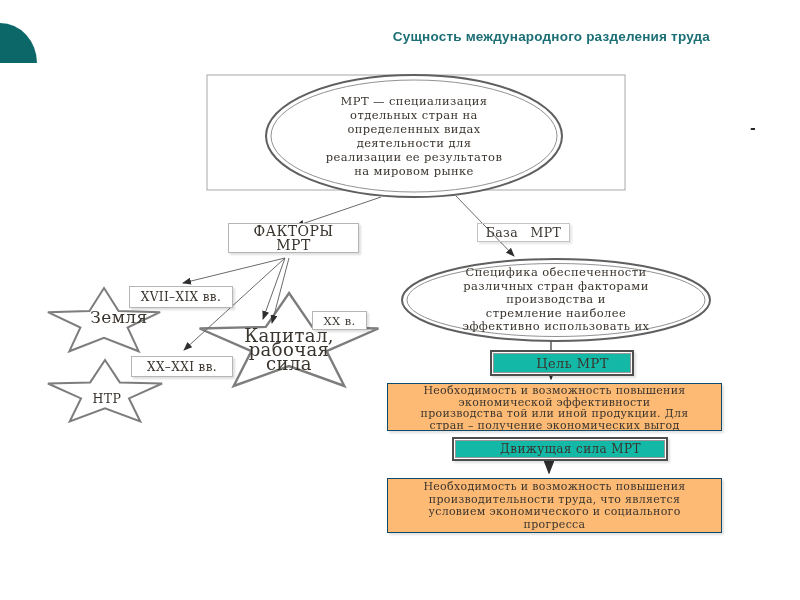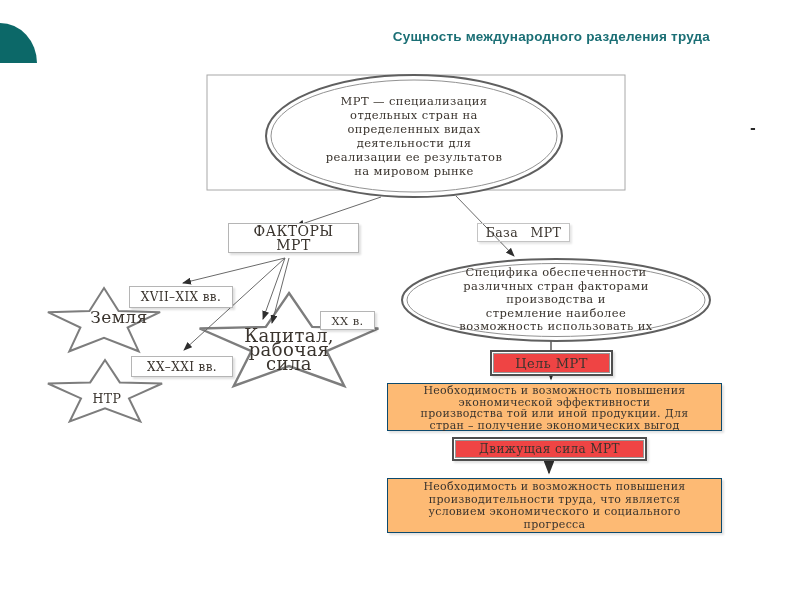--- a/index.html
+++ b/index.html
@@ -11,23 +11,23 @@
          font-family:Liberation Sans, sans-serif;font-weight:bold;font-size:13.5px;
          color:#1b6f75;letter-spacing:.2px;}
   .stray{position:absolute;left:750px;top:120px;font-weight:bold;font-size:14px;color:#2a2a2a;}
   svg.layer{position:absolute;left:0;top:0;}
   .lbl{position:absolute;color:#3a342e;font-weight:normal;text-align:center;
        white-space:pre-line;letter-spacing:.4px;}
   .boxed{border:1px solid #b5b5b5;background:#fff;box-shadow:2px 2px 2px rgba(0,0,0,.13);
          display:flex;align-items:center;justify-content:center;}
   .openbox{border:1px solid #c4c4c4;background:transparent;box-shadow:2px 2px 2px rgba(0,0,0,.10);
          display:flex;align-items:center;justify-content:center;margin-left:28px;}
-  .dblbox{border:2px solid #4e4e4e;background:#ef4444;
+  .dblbox{border:2px solid #4e4e4e;background:#14b8a6;
           box-shadow:inset 0 0 0 1px #fff,inset 0 0 0 2px #979797,2px 2px 2px rgba(0,0,0,.12);
-          display:flex;align-items:center;justify-content:center;}
+          display:flex;align-items:center;justify-content:center;padding-left:21px;}
   .para{border:1px solid #0c4a6e;background:#fdba74;box-shadow:2px 2px 2px rgba(0,0,0,.12);
         letter-spacing:.3px;}
 </style>
 </head>
 <body>
 
 <div class="slide">
 
   <div class="corner"></div>
 
@@ -73,34 +73,34 @@
 деятельности для
 реализации ее результатов
 на мировом рынке</div>
 
   <div class="lbl boxed" style="left:228px;top:223px;width:129px;height:28px;font-size:14px;line-height:14px;">ФАКТОРЫ
 МРТ</div>
 
   <div class="lbl openbox" style="left:449px;top:223px;width:91px;height:17px;font-size:12.5px;word-spacing:8px;">База МРТ</div>
 
   <div class="lbl boxed" style="left:129px;top:286px;width:102px;height:20px;font-size:12px;">XVII–XIX вв.</div>
-  <div class="lbl boxed" style="left:320px;top:311px;width:53px;height:17px;font-size:11.5px;">XX в.</div>
+  <div class="lbl boxed" style="left:312px;top:311px;width:53px;height:17px;font-size:11.5px;">XX в.</div>
   <div class="lbl boxed" style="left:131px;top:356px;width:100px;height:19px;font-size:12px;">XX–XXI вв.</div>
 
   <div class="lbl" style="left:84px;top:307px;width:70px;font-size:17px;">Земля</div>
   <div class="lbl" style="left:234px;top:329px;width:110px;font-size:18px;line-height:14px;">Капитал,
 рабочая
 сила</div>
   <div class="lbl" style="left:77px;top:379px;width:60px;font-size:12.5px;margin-top:12px;">НТР</div>
 
   <div class="lbl" style="left:436px;top:266px;width:240px;font-size:11.5px;line-height:13.5px;">Специфика обеспеченности
 различных стран факторами
 производства и
 стремление наиболее
-возможность использовать их</div>
+эффективно использовать их</div>
 
   <div class="lbl dblbox" style="left:490px;top:350px;width:119px;height:22px;font-size:13px;">Цель МРТ</div>
 
   <div class="lbl para" style="left:387px;top:383px;width:333px;height:45px;font-size:11px;line-height:11.5px;padding-top:1px;">Необходимость и возможность повышения
 экономической эффективности
 производства той или иной продукции. Для
 стран – получение экономических выгод</div>
 
   <div class="lbl dblbox" style="left:452px;top:437px;width:191px;height:20px;font-size:12px;">Движущая сила МРТ</div>
 

